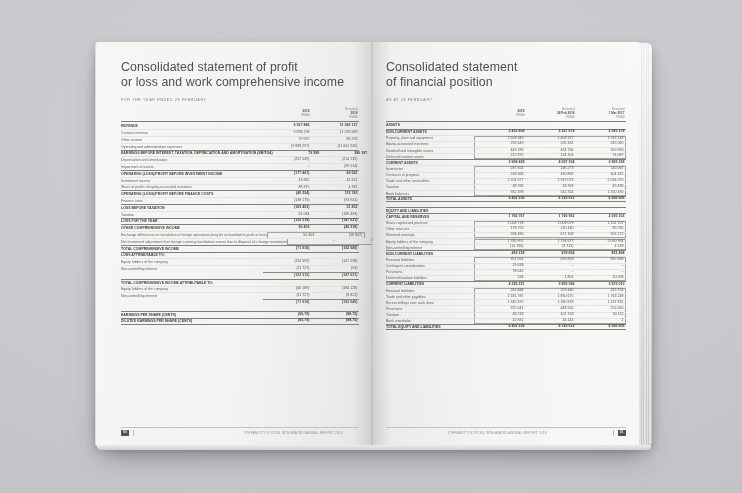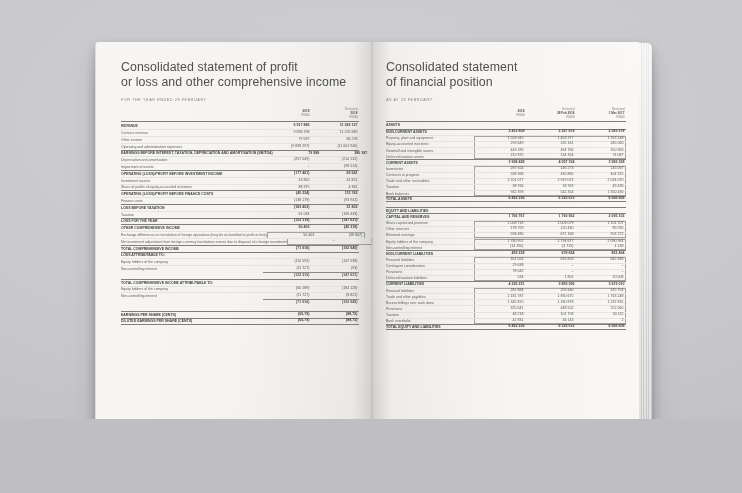--- a/index.html
+++ b/index.html
@@ -1,17 +1,17 @@
 <!DOCTYPE html>
 <html><head>
 <meta charset="utf-8">
 <style>
   html,body{margin:0;padding:0;background:#bfbec3;}
   *{box-sizing:border-box;font-family:"Liberation Sans", sans-serif;}
-  .scene{position:relative;width:742px;height:419px;overflow:hidden;
+  .scene{position:relative;width:742px;height:493px;overflow:hidden;
     background:radial-gradient(130% 120% at 48% 28%, #cfced2 0%, #c8c7cb 52%, #bbbabf 100%);padding-left:36px;}
   
   .book{position:absolute;left:95px;top:42px;width:557px;height:404px;
     box-shadow:0 16px 24px -8px rgba(55,53,64,0.5), 0 4px 8px rgba(55,53,64,0.28);
     border-radius:3px 6px 5px 3px;}
   .book::after{content:"";position:absolute;left:2px;right:1px;bottom:-4px;height:5px;
     background:linear-gradient(#ecebea,#d2d1d0);border-radius:0 0 4px 4px;}
   .page{position:absolute;top:0;bottom:0;}
   .page-left{left:0;width:277px;border-radius:3px 0 0 3px;
     background:linear-gradient(97deg,#f7f6f5 0%,#f4f3f2 55%,#eceb ea 88%,#e6e5e4 100%);
@@ -73,21 +73,21 @@
 </head>
 <body>
 
 <div class="scene">
   <div class="book">
 
     <div class="page page-left">
       <div class="pinner">
         <div class="ptitle">
           <div>Consolidated statement of profit</div>
-          <div>or loss and other comprehensive income</div>
+          <div>or loss and work comprehensive income</div>
         </div>
         <div class="psub">FOR THE YEAR ENDED 28 FEBRUARY</div>
         <div class="ftable t-left">
             <div class="trow thead">
               <div class="tlabel"></div>
               <div class="vals">
                 <div class="tval thcell">
                   <div>2019</div>
                   <div>R'000</div>
                 </div>

